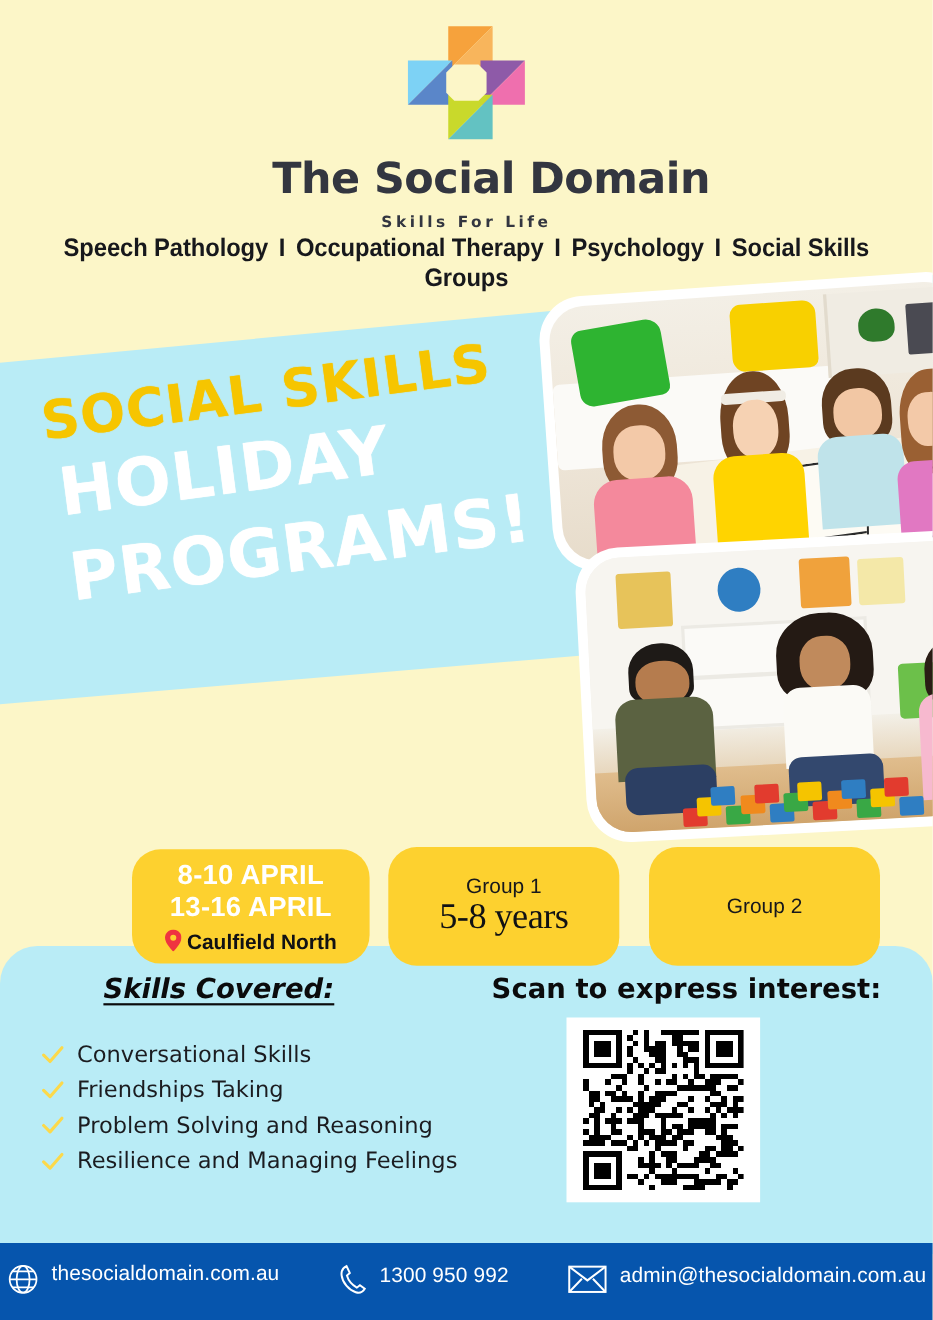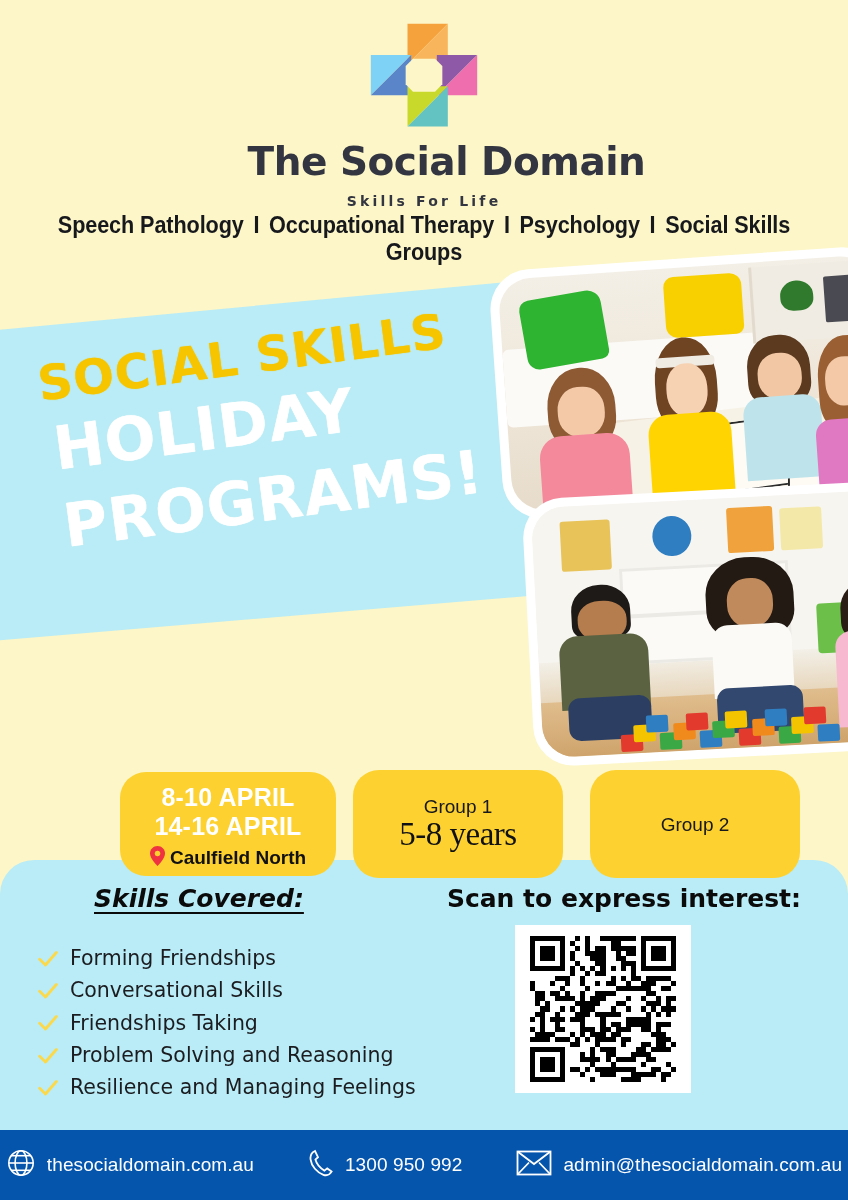--- a/index.html
+++ b/index.html
@@ -179,21 +179,21 @@
     position:absolute;left:515px;top:925px;width:176px;height:168px;
     background:#ffffff;display:flex;align-items:center;justify-content:center;
   }
   .qr-box svg{width:146px;height:146px;}
 
   
   .footer{
     position:absolute;left:0;bottom:0;width:848px;height:70px;background:#0655ad;
     display:flex;align-items:center;justify-content:center;gap:10px;
   }
-  .foot-item{display:flex;align-items:center;gap:11px;}
+  .foot-item{display:flex;align-items:flex-start;gap:11px;}
   .foot-text{
     font-family:"Liberation Sans Narrow","Liberation Sans",sans-serif;
     font-size:19px;color:#ffffff;letter-spacing:0.1px;
   }
   .foot-gap{width:34px;}
 </style>
 </head>
 <body>
 
 <div class="poster">
@@ -321,21 +321,21 @@
     <div class="hl-line hl1">SOCIAL SKILLS</div>
     <div class="hl-line hl2">HOLIDAY</div>
     <div class="hl-line hl3">PROGRAMS!</div>
   </div>
 
 
   <div class="badges">
 
     <div class="badge badge-dates">
       <div class="date-line">8-10 APRIL</div>
-      <div class="date-line">14-16 APRIL</div>
+      <div class="date-line">13-16 APRIL</div>
       <div class="loc-row">
         <span>
           <svg width="15" height="20" viewBox="0 0 24 32" xmlns="http://www.w3.org/2000/svg">
             <path d="M12 0C5.4 0 0 5.4 0 12c0 8.6 12 20 12 20s12-11.4 12-20C24 5.4 18.6 0 12 0z" fill="#ef3340"></path>
             <circle cx="12" cy="12" r="4.4" fill="#fdd12f"></circle>
           </svg>
         </span>
         <span class="loc-text">Caulfield North</span>
       </div>
     </div>
@@ -345,26 +345,20 @@
       <div class="grp-value">5-8 years</div>
     </div>
 
     <div class="badge badge-g2">
       <div class="grp-label">Group 2</div>
     </div>
   </div>
 
   <div class="skills-head">Skills Covered: </div>
   <div class="skills-list" id="skills-host">
-      <div class="skill-row">
-        <span class="tick"><svg viewBox="0 0 24 22" xmlns="http://www.w3.org/2000/svg" fill="none" stroke="#fcd94a" stroke-width="3.4" stroke-linecap="round" stroke-linejoin="round">
-            <path d="M2 11 L9 18 L22 3"></path>
-          </svg></span>
-        <span class="skill-text">Forming Friendships</span>
-      </div>
       <div class="skill-row">
         <span class="tick"><svg viewBox="0 0 24 22" xmlns="http://www.w3.org/2000/svg" fill="none" stroke="#fcd94a" stroke-width="3.4" stroke-linecap="round" stroke-linejoin="round">
             <path d="M2 11 L9 18 L22 3"></path>
           </svg></span>
         <span class="skill-text">Conversational Skills</span>
       </div>
       <div class="skill-row">
         <span class="tick"><svg viewBox="0 0 24 22" xmlns="http://www.w3.org/2000/svg" fill="none" stroke="#fcd94a" stroke-width="3.4" stroke-linecap="round" stroke-linejoin="round">
             <path d="M2 11 L9 18 L22 3"></path>
           </svg></span>

